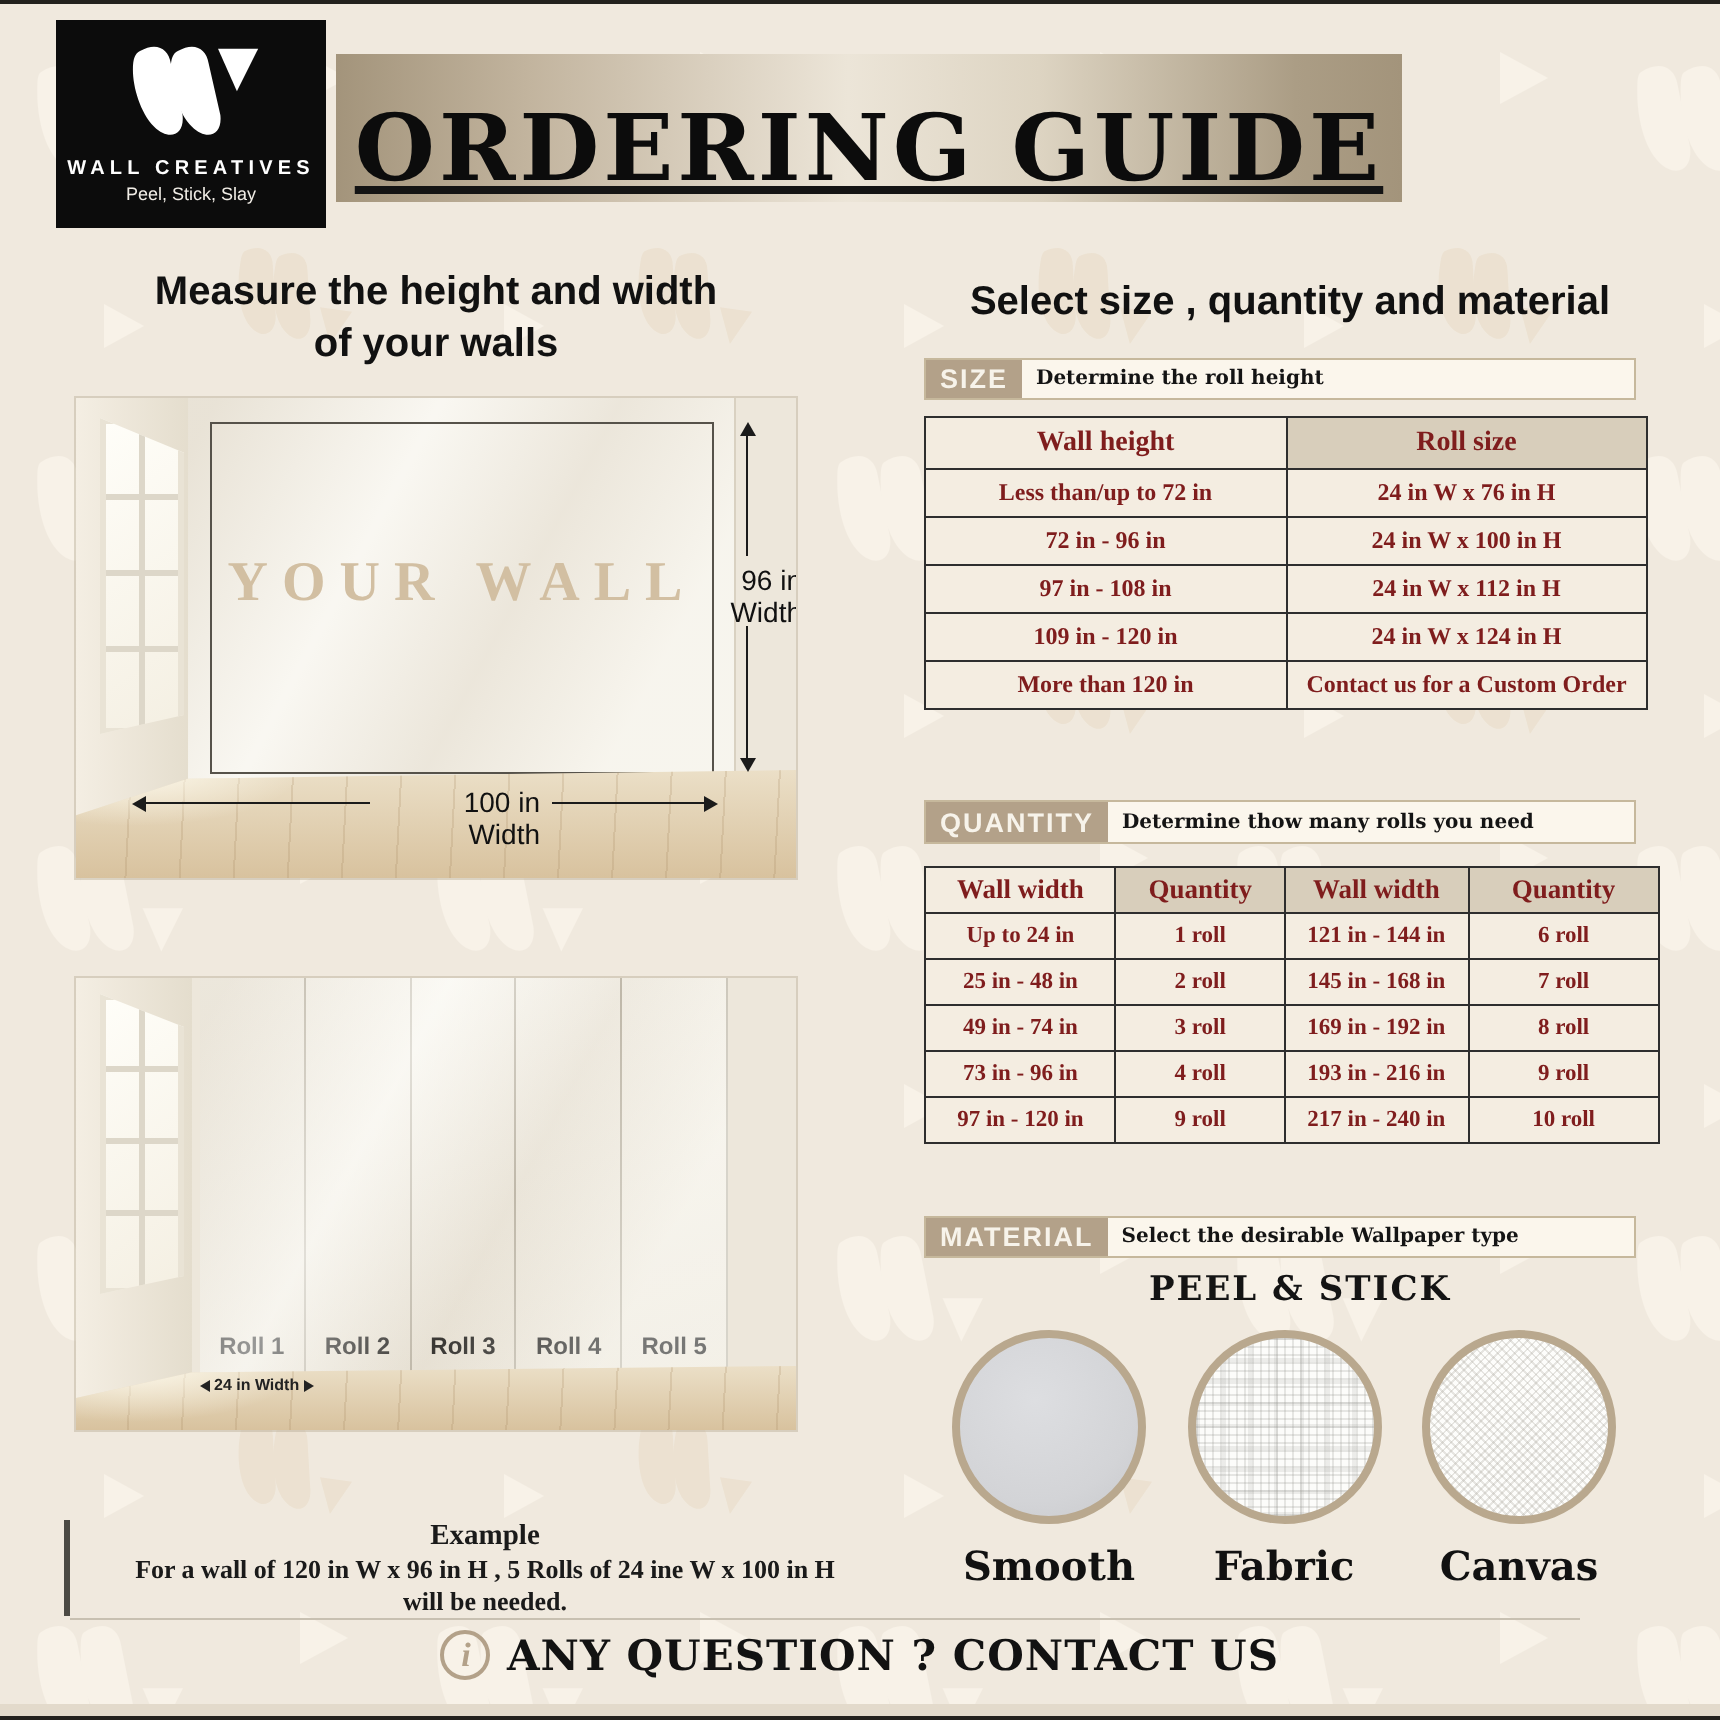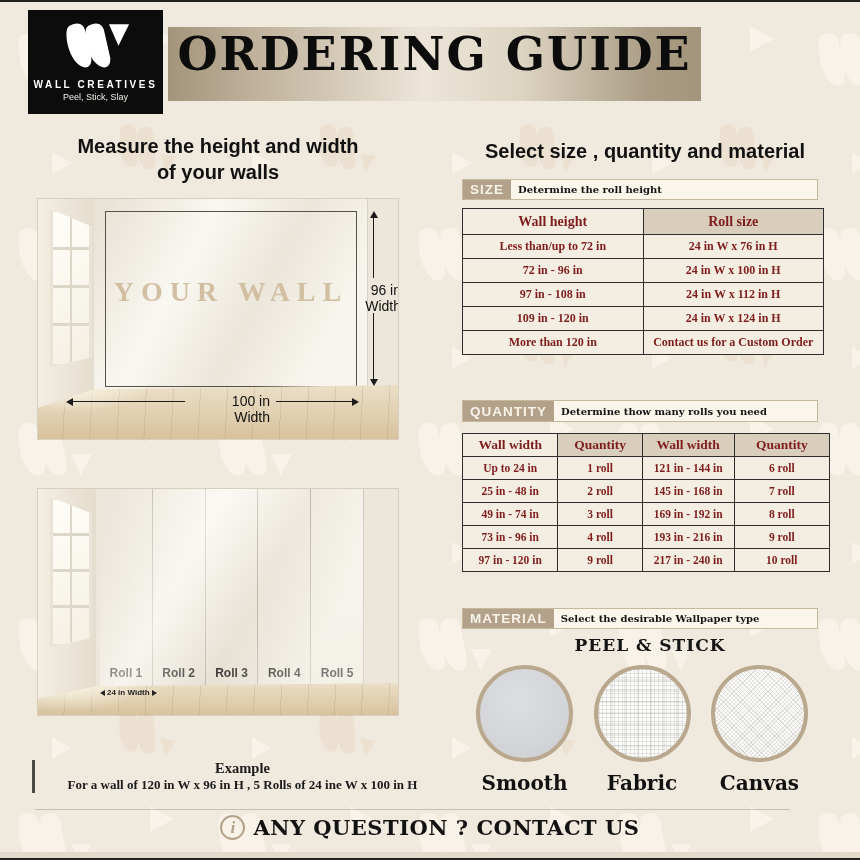--- a/index.html
+++ b/index.html
@@ -11,21 +11,21 @@
   .layer{position:absolute;z-index:1;}
 
   
   #logo{left:28px;top:8px;width:135px;height:104px;background:#0c0c0c;
         display:flex;flex-direction:column;align-items:center;justify-content:center;}
   #logo svg{margin-bottom:5px;}
   .brand-name{color:#fefefe;font-size:10px;font-weight:bold;letter-spacing:2.6px;white-space:nowrap;}
   .brand-tagline{color:#f1ede6;font-size:9px;margin-top:2px;white-space:nowrap;}
   #title-band{left:168px;top:25px;width:533px;height:74px;
         background:linear-gradient(90deg,#a3947b 0%,#c2b49e 18%,#ece5d8 48%,#ddd4c2 66%,#ab9d85 90%,#a3947b 100%);
-        display:flex;align-items:flex-start;justify-content:center;}
+        display:flex;align-items:flex-end;justify-content:center;text-decoration:underline;}
   #title-band h1{margin:0;font-family:"DejaVu Serif",serif;font-weight:bold;
         font-size:46px;letter-spacing:2px;color:#0c0c0c;}
 
   
   .col-heading{font-weight:bold;font-size:20px;line-height:1.3;text-align:center;color:#111;}
   #left-heading{left:28px;top:131px;width:380px;}
   #right-heading{left:450px;top:136px;width:390px;}
 
   
   .room{background:#ede7db;overflow:hidden;box-shadow:0 0 0 1px rgba(185,172,150,.45);}
@@ -231,20 +231,21 @@
     <div id="roll-width">
       <span class="t tl"></span>
       <span>24 in Width</span>
       <span class="t tr"></span>
     </div>
   </div>
 
   <div id="example" class="layer">
     <div class="ex-title">Example</div>
     <div class="ex-line">For a wall of 120 in W x 96 in H , 5 Rolls of 24 ine W x 100 in H</div>
+    <div class="ex-line">will be needed.</div>
   </div>
 
   <div id="right-heading" class="layer col-heading">Select size , quantity and material</div>
 
   <div id="size-strip" class="layer strip">
     <span class="badge">SIZE</span>
     <span class="strip-title">Determine the roll height</span>
   </div>
   <table id="size-table" class="layer itable">
     <colgroup>

